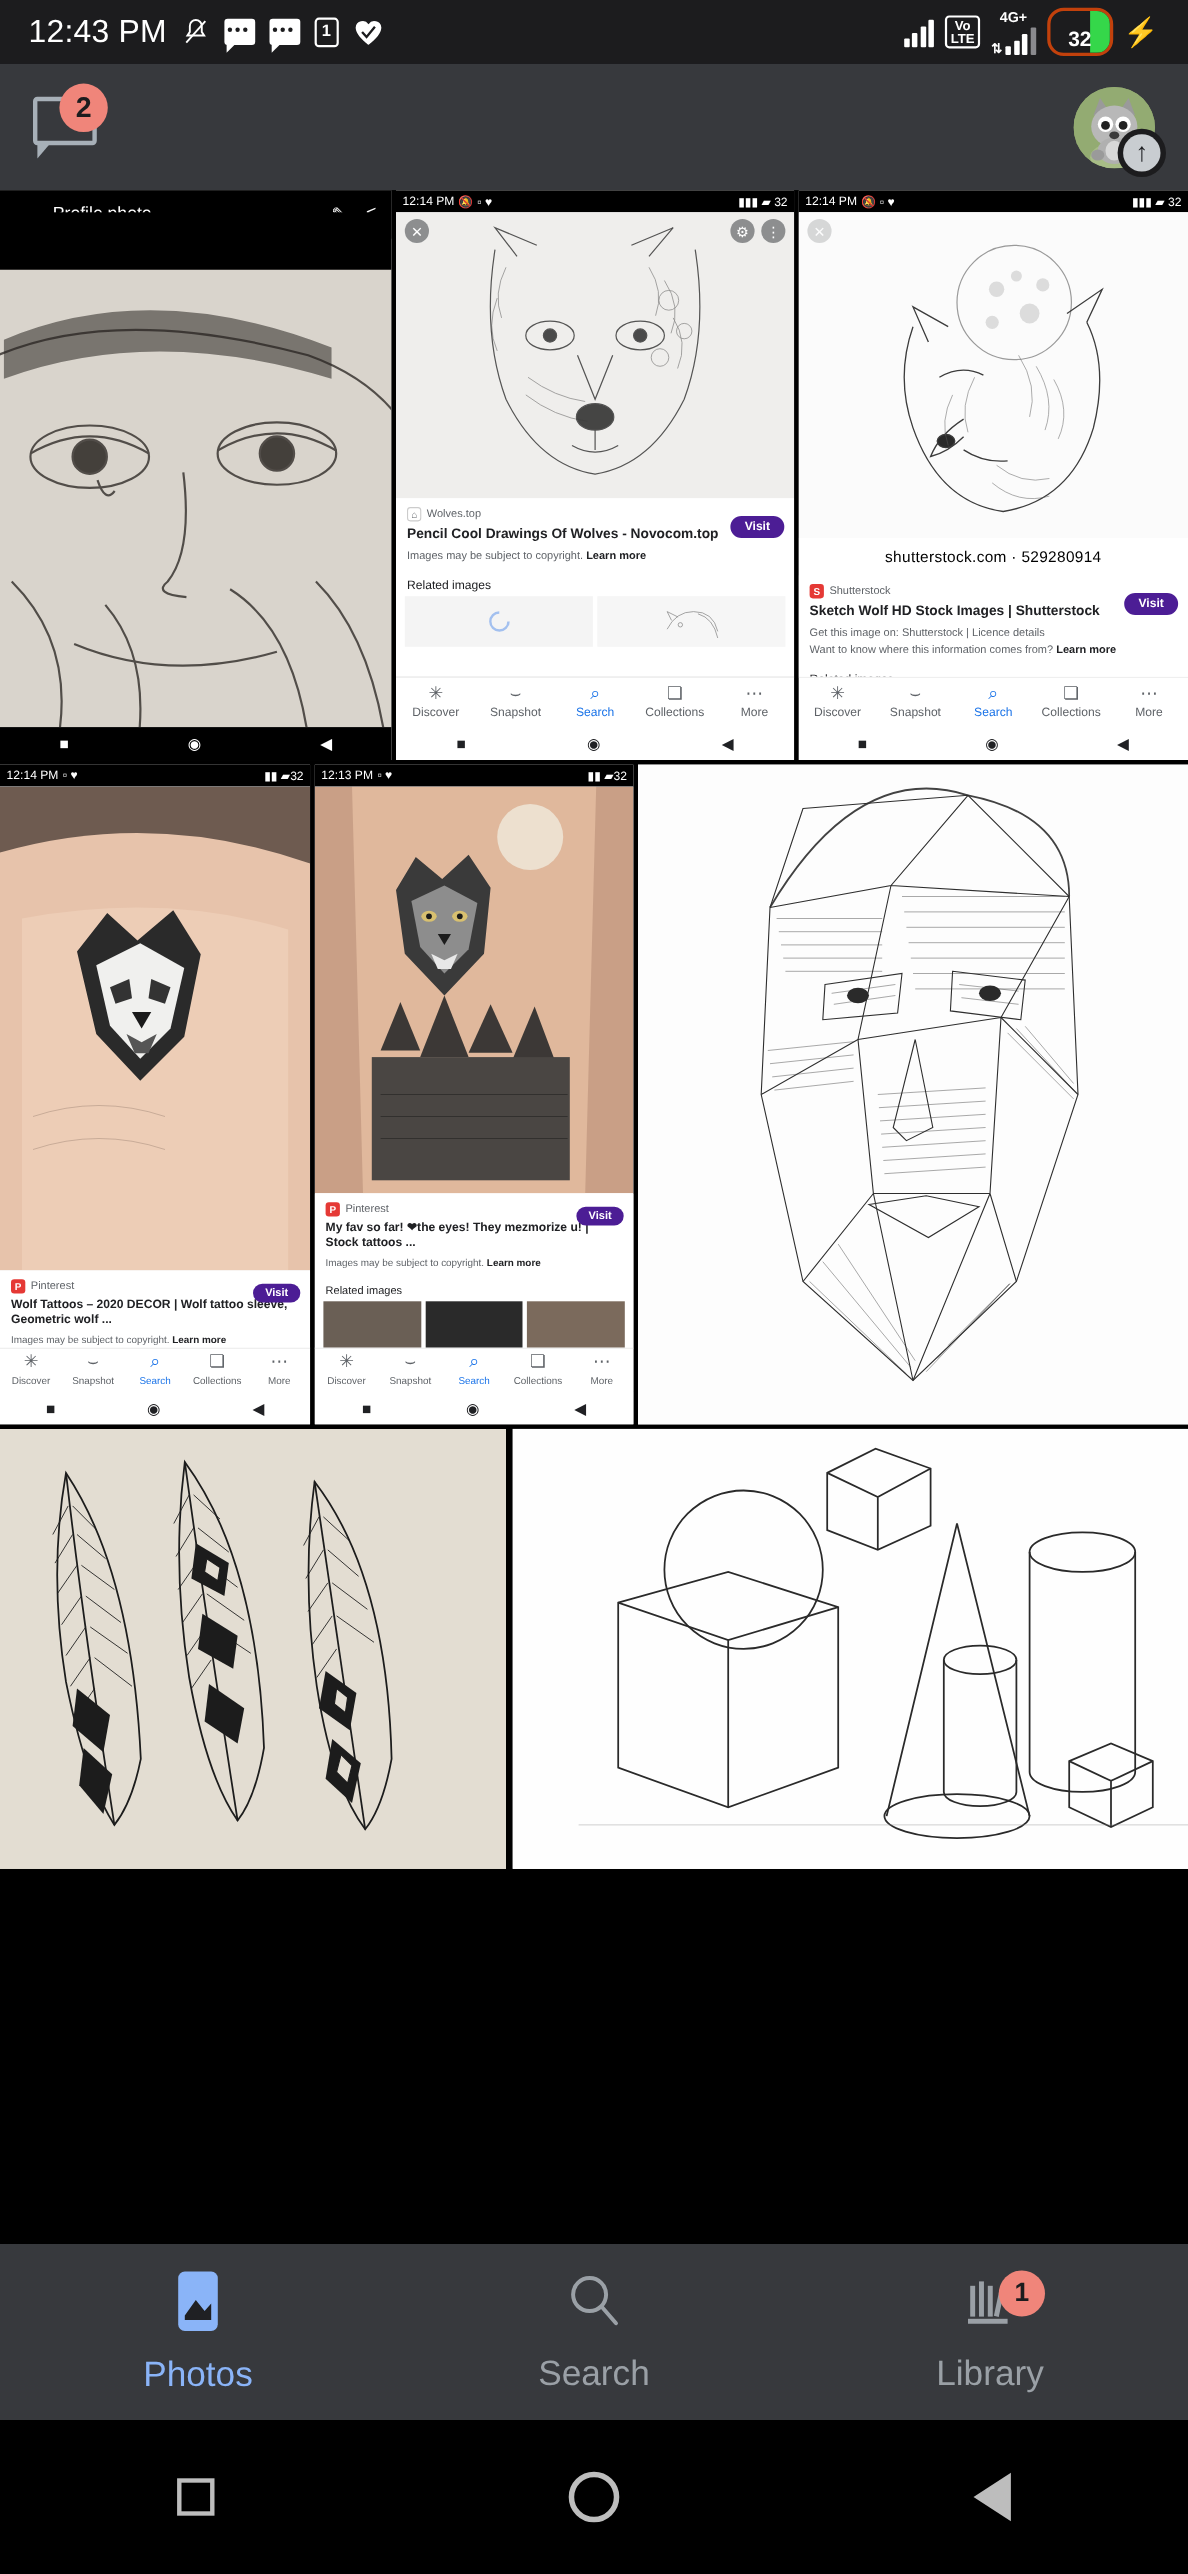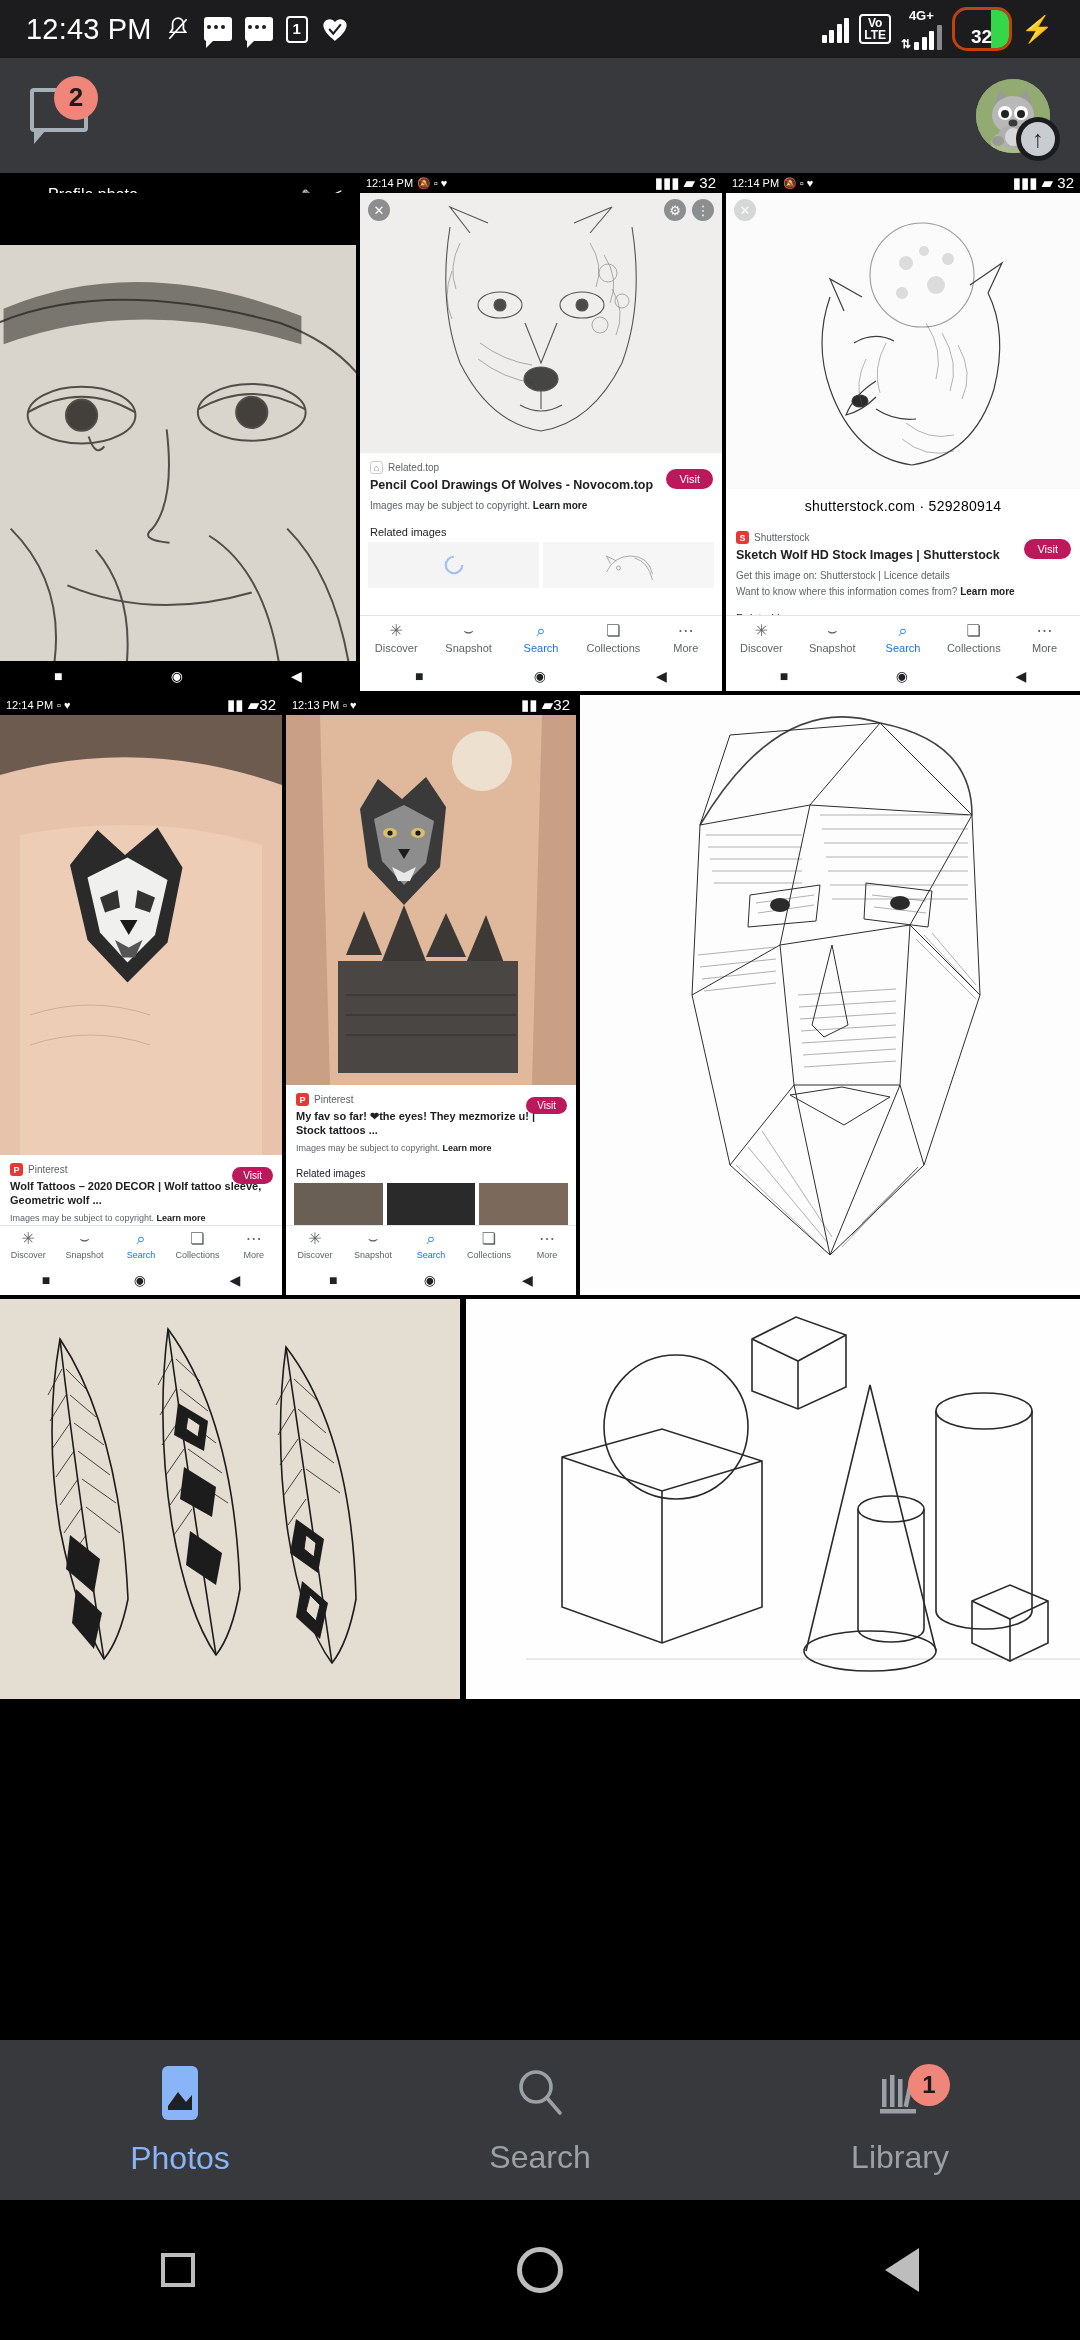--- a/index.html
+++ b/index.html
@@ -72,42 +72,42 @@
                      color:#1f2023; font-size:24px; font-weight:700; line-height:1; }
 
   
   .grid { position:relative; background:#000; }
   .tile { position:absolute; overflow:hidden; background:#111; }
 
   
   .mini { position:absolute; inset:0; background:#fff; display:flex; flex-direction:column; }
   .mini-status { height:20px; background:#000; color:#fff; font-size:11px;
                  display:flex; align-items:center; padding:0 6px; gap:4px; flex:0 0 auto; }
-  .mini-status .ms-icons { margin-left:auto; display:flex; gap:3px; align-items:center; font-size:15px; }
+  .mini-status .ms-icons { margin-left:auto; display:flex; gap:3px; align-items:center; font-size:11px; }
   .mini-body { flex:1 1 auto; position:relative; overflow:hidden; }
   .mini-nav { height:46px; background:#fff; border-top:1px solid #e4e4e4; display:flex;
               flex:0 0 auto; }
   .mini-nav .nv { flex:1; display:flex; flex-direction:column; align-items:center;
                   justify-content:center; gap:3px; color:#5f6368; font-size:11px; }
   .mini-nav .nv .gl { font-size:16px; line-height:1; }
   .mini-nav .nv.active { color:#1a73e8; }
   .mini-sysnav { height:30px; background:#fff; display:flex; align-items:center;
                  justify-content:space-around; flex:0 0 auto; color:#202124; font-size:14px; }
   .mini-sysnav.dark { background:#000; color:#fff; }
 
   .card { background:#fff; padding:8px 10px; font-size:11px; color:#202124; position:relative; }
   .card .src { display:flex; align-items:center; gap:5px; color:#5f6368; font-size:10px; margin-bottom:4px; }
   .card .src .fav { width:13px; height:13px; border-radius:3px; background:#e53935;
                     color:#fff; font-size:9px; display:flex; align-items:center;
                     justify-content:center; font-weight:700; }
   .card .ttl { font-size:12.5px; font-weight:600; line-height:1.25; margin-bottom:5px; }
   .card .sub { color:#5f6368; font-size:10px; line-height:1.3; }
   .card .sub b { color:#202124; }
-  .visit { position:absolute; right:9px; top:16px; background:#be185d; color:#fff;
-           border-radius:13px; padding:4px 13px; font-size:11px; font-weight:400; }
+  .visit { position:absolute; right:9px; top:16px; background:#4c1d95; color:#fff;
+           border-radius:13px; padding:4px 13px; font-size:11px; font-weight:700; }
   .rel-hdr { font-size:11px; color:#202124; padding:6px 10px 4px; background:#fff; }
   .rel-strip { display:flex; gap:4px; padding:0 8px 6px; background:#fff; }
   .rel-strip .th { flex:1; height:46px; background:#d8d8d8; overflow:hidden; }
 
   .lens-top { position:absolute; top:6px; left:8px; right:8px; display:flex;
               align-items:center; z-index:5; }
   .lens-btn { width:22px; height:22px; border-radius:50%; background:rgba(60,64,67,.55);
               color:#fff; font-size:13px; display:flex; align-items:center;
               justify-content:center; }
   .lens-right { margin-left:auto; display:flex; gap:6px; }
@@ -309,21 +309,21 @@
           <span class="lens-btn">✕</span>
           <span class="lens-right">
             <span class="lens-btn">⚙</span>
             <span class="lens-btn">⋮</span>
           </span>
         </div>
         <div style="position:absolute;left:0;right:0;top:260px;bottom:0;background:#fff;">
           <div class="card">
             <div class="src">
               <span class="fav" style="background:#fff;color:#5f6368;border:1px solid #ccc;">⌂</span>
-              <span>Related.top</span>
+              <span>Wolves.top</span>
             </div>
             <div class="ttl">Pencil Cool Drawings Of Wolves - Novocom.top</div>
             <div class="sub">
               <span>Images may be subject to copyright.</span>
               <b>Learn more</b>
             </div>
             <div class="visit">Visit</div>
           </div>
           <div class="rel-hdr">Related images</div>
           <div class="rel-strip">

